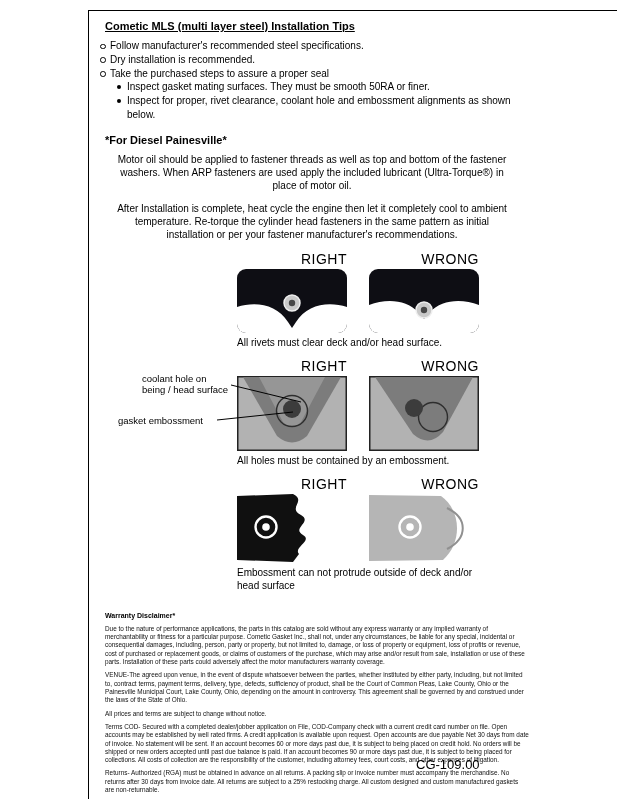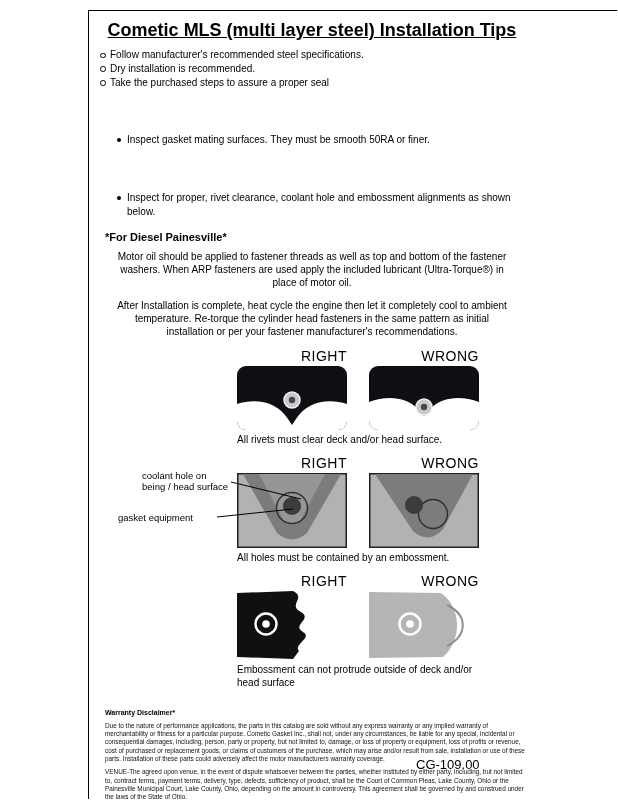--- a/index.html
+++ b/index.html
@@ -1,24 +1,24 @@
 <!DOCTYPE html>
 <html><head>
 <meta charset="utf-8">
 <style>
   html,body{margin:0;padding:0;}
   body{width:618px;height:800px;background:#ffffff;font-family:"Liberation Sans",sans-serif;color:#000;}
   .page{position:relative;width:618px;height:800px;overflow:hidden;background:#fff;}
   .frame{position:absolute;left:88px;top:10px;width:528px;height:788px;border-left:1.5px solid #000;border-top:1.5px solid #000;}
   .content{position:absolute;left:105px;top:20px;width:414px;}
-  .title{font-size:18px;font-weight:bold;text-decoration:underline;margin:0 0 7px 0;text-align:center;}
+  .title{font-size:11px;font-weight:bold;text-decoration:underline;margin:0 0 7px 0;}
   .tip-list{list-style:none;margin:0 0 2px -6px;padding:0;}
   .tip-list li{position:relative;font-size:10px;line-height:1.38;padding-left:11px;}
   li.tip::before{content:"";position:absolute;left:1px;top:4.5px;width:3.5px;height:3.5px;border:1px solid #000;border-radius:50%;}
-  li.subtip{margin-left:17px;margin-top:44px;}
+  li.subtip{margin-left:17px;}
   li.subtip::before{content:"";position:absolute;left:1px;top:5px;width:4px;height:4px;background:#000;border-radius:50%;}
   .diesel-heading{font-size:11px;font-weight:bold;margin:12px 0 7px 0;}
   .body-para{font-size:10px;line-height:1.33;margin:0 0 9px 7px;width:400px;text-align:center;}
   .note{margin-bottom:11px;}
   .diag-row{margin:0;}
   .row2-wrap{position:relative;}
   .diag-headers{display:flex;gap:22px;margin-left:132px;}
   .diag-header{width:110px;text-align:right;font-size:14px;letter-spacing:.5px;}
   .diag-panels{display:flex;gap:22px;margin-left:132px;margin-top:2px;}
   .diag-panels svg{display:block;}
@@ -104,21 +104,21 @@
           <circle cx="55" cy="33" r="9" fill="#3c3c3c"></circle>
         </svg>
         <svg width="110" height="75" viewBox="0 0 110 75">
           <rect x="0.75" y="0.75" width="108.5" height="73.5" fill="#b2b2b2" stroke="#222" stroke-width="1.5"></rect>
           <path d="M6,1 L104,1 L74,56 Q60,72 44,58 Z" fill="#7c7c7c"></path>
           <circle cx="64" cy="41" r="14.5" fill="none" stroke="#2e2e2e" stroke-width="1.4"></circle>
           <circle cx="45" cy="32" r="9" fill="#3c3c3c"></circle>
         </svg>
       </div>
       <div class="pointer-label label1">coolant hole on being / head surface</div>
-      <div class="pointer-label label2">gasket equipment</div>
+      <div class="pointer-label label2">gasket embossment</div>
       <svg class="connectors" width="414" height="96" viewBox="0 0 414 96">
         <line x1="126" y1="27" x2="196" y2="44" stroke="#000" stroke-width="1"></line>
         <line x1="112" y1="62" x2="188" y2="54" stroke="#000" stroke-width="1"></line>
       </svg>
       <p class="diag-caption">All holes must be contained by an embossment.</p>
     </div>
 
     <div class="diag-row">
       <div class="diag-headers">
         <div class="diag-header">RIGHT</div>

